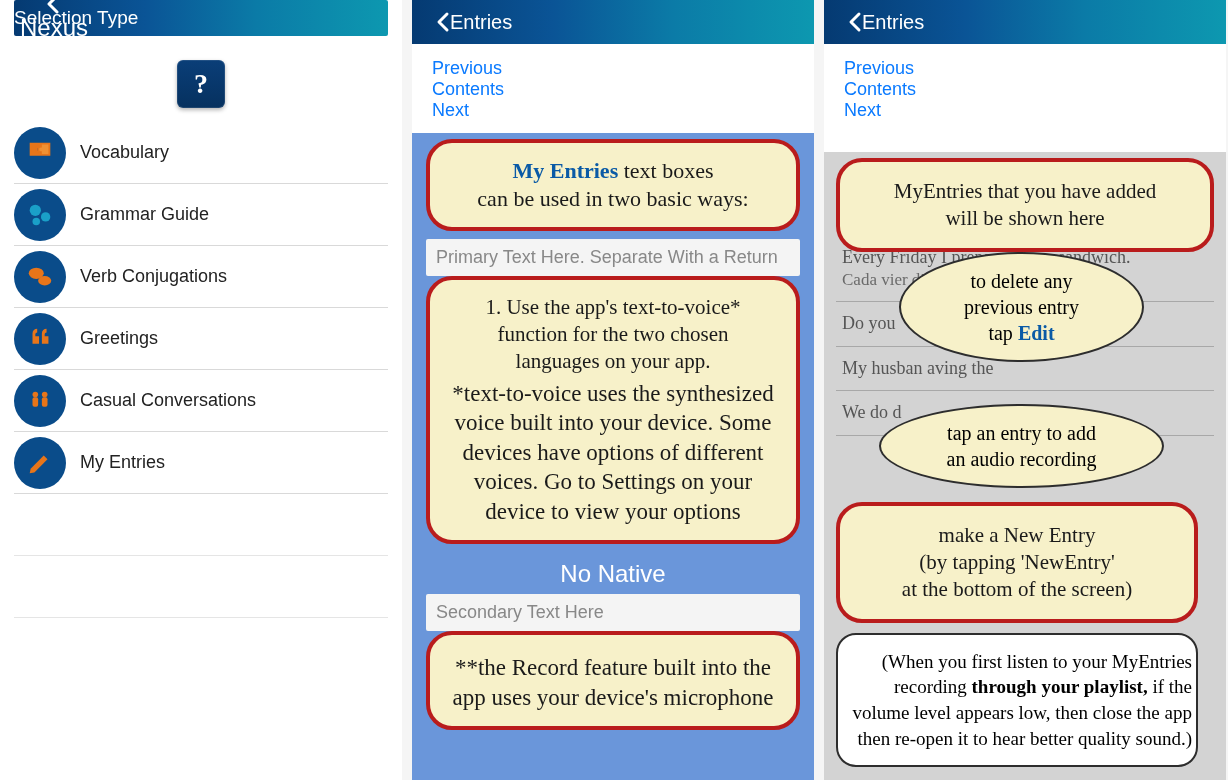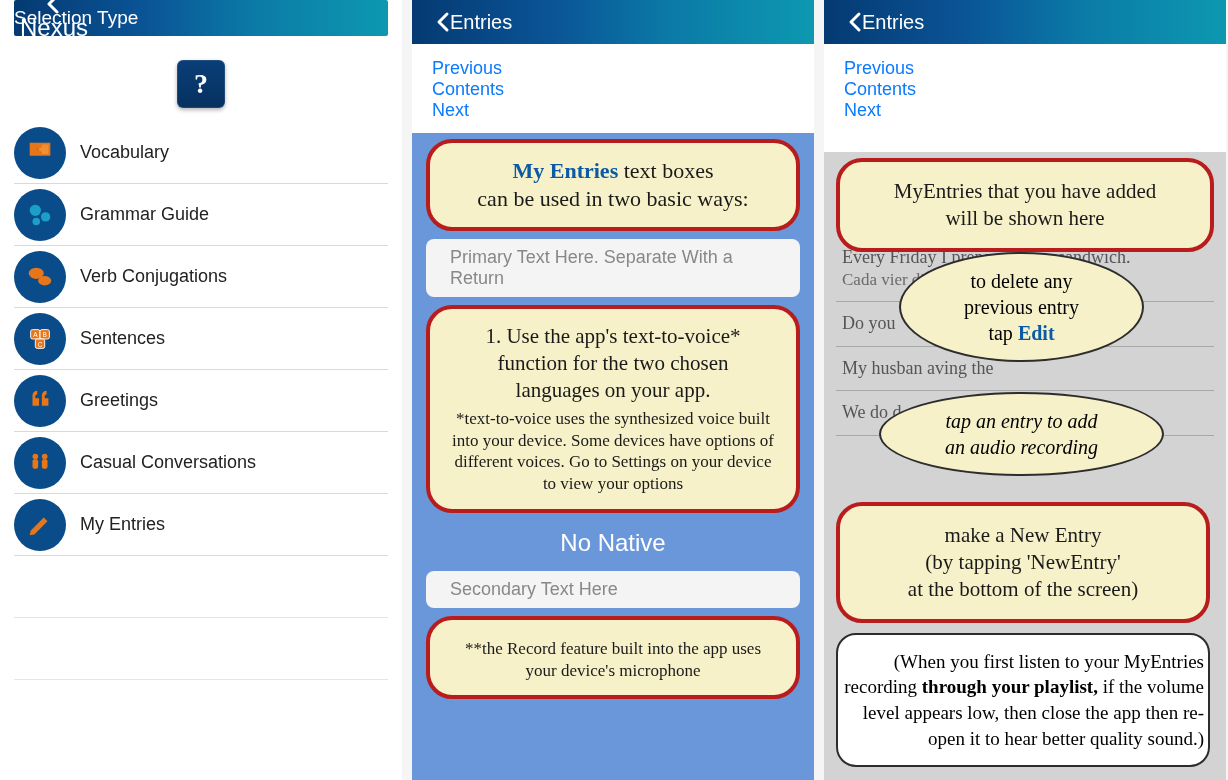--- a/index.html
+++ b/index.html
@@ -115,28 +115,28 @@
     border-radius: 26px;
     padding: 14px 22px;
     text-align: center;
     font-family: Georgia, "Times New Roman", serif;
     color: #1a1a1a;
     margin-bottom: 8px;
   }
   .bubble .big { font-size: 22px; line-height: 1.28; font-weight: 500; }
   .bubble .big .hl { color: #0a5aa6; font-weight: 700; }
   .bubble .mid { font-size: 21px; line-height: 1.28; font-weight: 500; }
-  .bubble .small { font-size: 17px; line-height: 1.28; margin-top: 4px; }
+  .bubble .small { font-size: 23px; line-height: 1.28; margin-top: 4px; }
   .inputbar {
     background: #f4f4f4;
     color: #888;
     font-size: 18px;
-    padding: 8px 24px;
-    margin: 8px 0;
-    border-radius: 8px;
+    padding: 8px 10px;
+    margin: 0 0;
+    border-radius: 2px;
   }
   .noNative {
     text-align: center;
     color: #fff;
     font-size: 24px;
     padding: 8px 0 6px 0;
   }
   
   .body3 {
     background: #d3d3d3;
@@ -232,35 +232,20 @@
               <ellipse cx="12" cy="12" rx="8" ry="6"></ellipse>
               <ellipse cx="21" cy="20" rx="7" ry="5"></ellipse>
             </g>
           </svg>
       </div>
       <div class="lbl">Verb Conjugations</div>
     </div>
     <div class="row">
       <div class="ic">
         <svg viewBox="0 0 32 32">
-            <g fill="#e7751a" stroke="#fff" stroke-width="1">
-              <rect x="6" y="6" width="10" height="10" rx="2"></rect>
-              <rect x="16" y="6" width="10" height="10" rx="2"></rect>
-              <rect x="11" y="16" width="10" height="10" rx="2"></rect>
-            </g>
-            <text x="11" y="14" font-size="7" fill="#fff" text-anchor="middle">A</text>
-            <text x="21" y="14" font-size="7" fill="#fff" text-anchor="middle">B</text>
-            <text x="16" y="24" font-size="7" fill="#fff" text-anchor="middle">C</text>
-          </svg>
-      </div>
-      <div class="lbl">Sentences</div>
-    </div>
-    <div class="row">
-      <div class="ic">
-        <svg viewBox="0 0 32 32">
             <g fill="#e7751a">
               <path d="M8 10a5 5 0 0 1 5-5v4a2 2 0 0 0-2 2v2h4v8H8z"></path>
               <path d="M18 10a5 5 0 0 1 5-5v4a2 2 0 0 0-2 2v2h4v8h-7z"></path>
             </g>
           </svg>
       </div>
       <div class="lbl">Greetings</div>
     </div>
     <div class="row">
       <div class="ic">
@@ -369,26 +354,26 @@
         <span>We do                                                            d</span>
       </div>
     </div>
 
     <div class="oval" style="left:75px; top:100px; width:245px;">
       <span>to delete any</span><br>
       <span>previous entry</span><br>
       <span>tap </span><span class="hl">Edit</span>
     </div>
 
-    <div class="oval" style="left:55px; top:240px; width:285px;font-style:italic;">
+    <div class="oval" style="left:55px; top:252px; width:285px;">
       <span>tap an entry to add</span><br>
       <span>an audio recording</span>
     </div>
 
-    <div style="position:absolute; left:12px; right:16px; top:350px;">
+    <div style="position:absolute; left:12px; right:28px; top:350px;">
       <div class="bubble">
         <div class="big" style="font-size:21px;">
           <span>make a New Entry</span><br>
           <span>(by tapping 'NewEntry'</span><br>
           <span>at the bottom of the screen)</span>
         </div>
       </div>
       <div class="whitebox">
         <span>(When you first listen to your MyEntries recording </span><b>through your playlist,</b><span> if the volume level appears low, then close the app then re-open it to hear better quality sound.)</span>
       </div>

